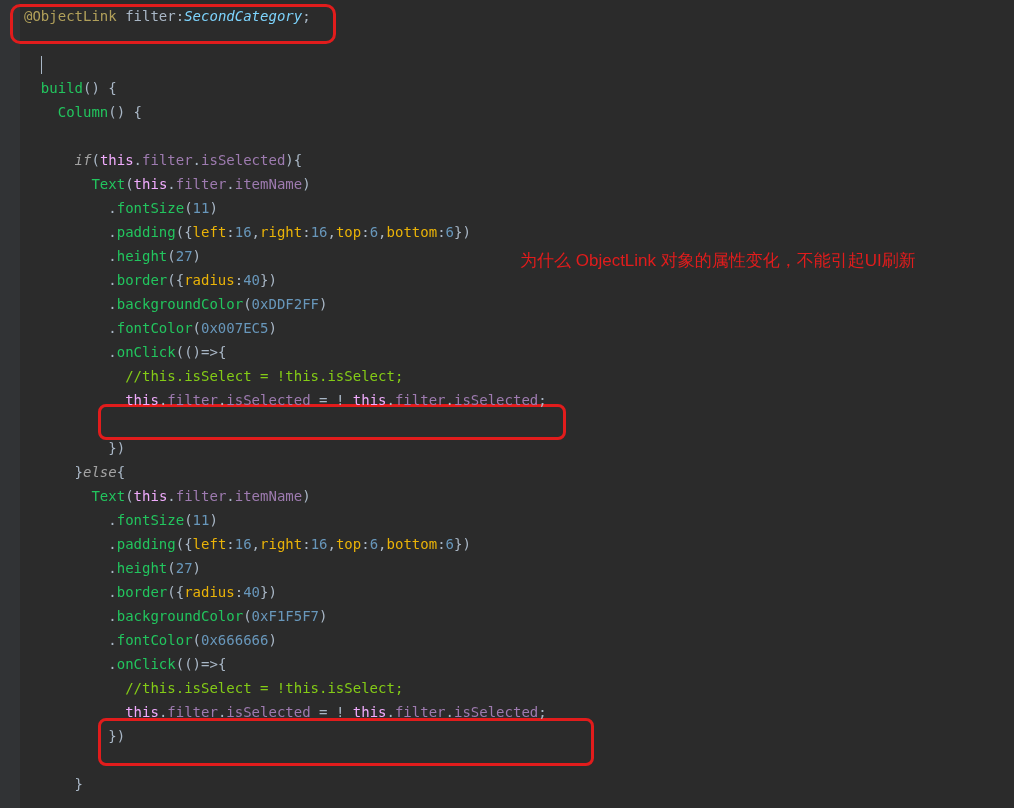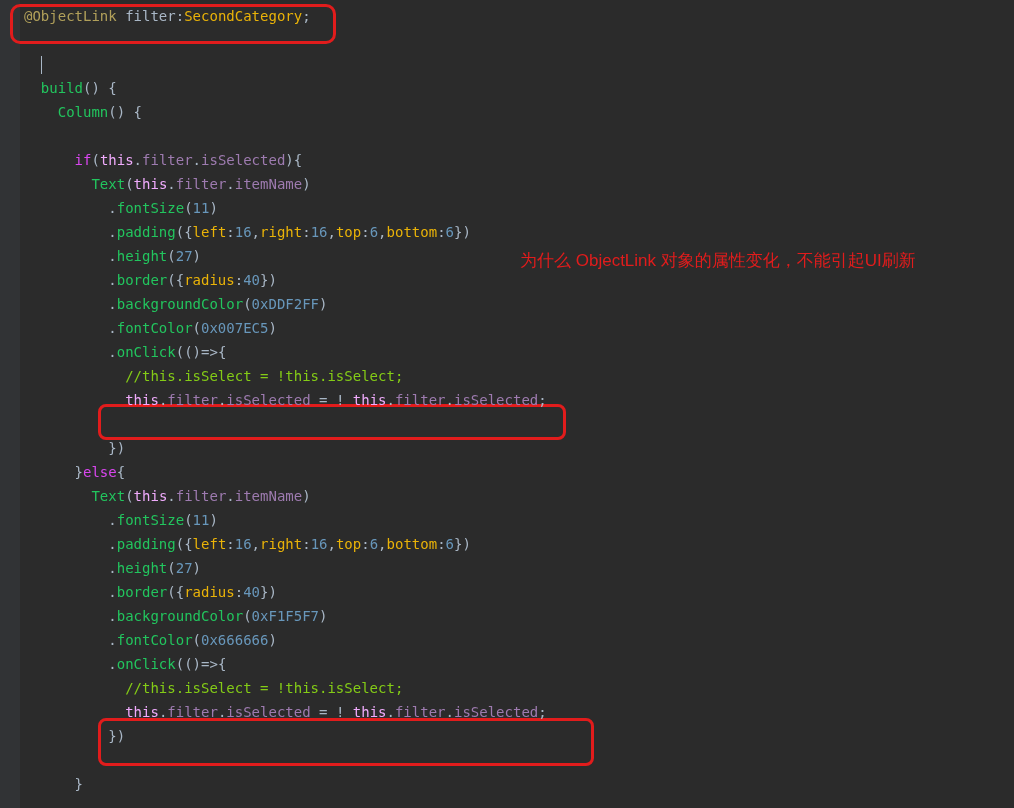--- a/index.html
+++ b/index.html
@@ -1,22 +1,22 @@
 <!DOCTYPE html>
 <html><head>
 <meta charset="utf-8">
 <style>
   html,body{margin:0;padding:0;background:#2b2b2b;color:#a9b7c6;font-family:Menlo,Consolas,"DejaVu Sans Mono",monospace;font-size:14px;line-height:24px;}
   .editor{width:1014px;height:808px;box-sizing:border-box;overflow:hidden;position:relative;}
   .gutter{position:absolute;left:0;top:0;bottom:0;width:20px;background:#313335;}
   .content{position:absolute;left:20px;right:0;top:0;padding:4px 0 0 4px;}
   .line{white-space:pre;height:24px;}
   .c-annot{color:#b1a05a;}
-  .c-kw{color:#d946ef;}
-  .c-type{color:#eab308;}
+  .c-kw{color:#a3a3a3;font-style:italic;}
+  .c-type{color:#7dd3fc;font-style:italic;}
   .c-id{color:#a9b7c6;}
   .c-call{color:#22c55e;}
   .c-prop{color:#9e7bb0;}
   .c-text{color:#a9b7c6;}
   .c-punc{color:#a9b7c6;}
   .c-num{color:#6897bb;}
   .c-key{color:#eab308;}
   .c-cmt{color:#84cc16;}
   .c-this{color:#f0abfc;}
   .c-cursor{display:inline-block;width:1px;height:18px;background:#a9b7c6;vertical-align:middle;}

